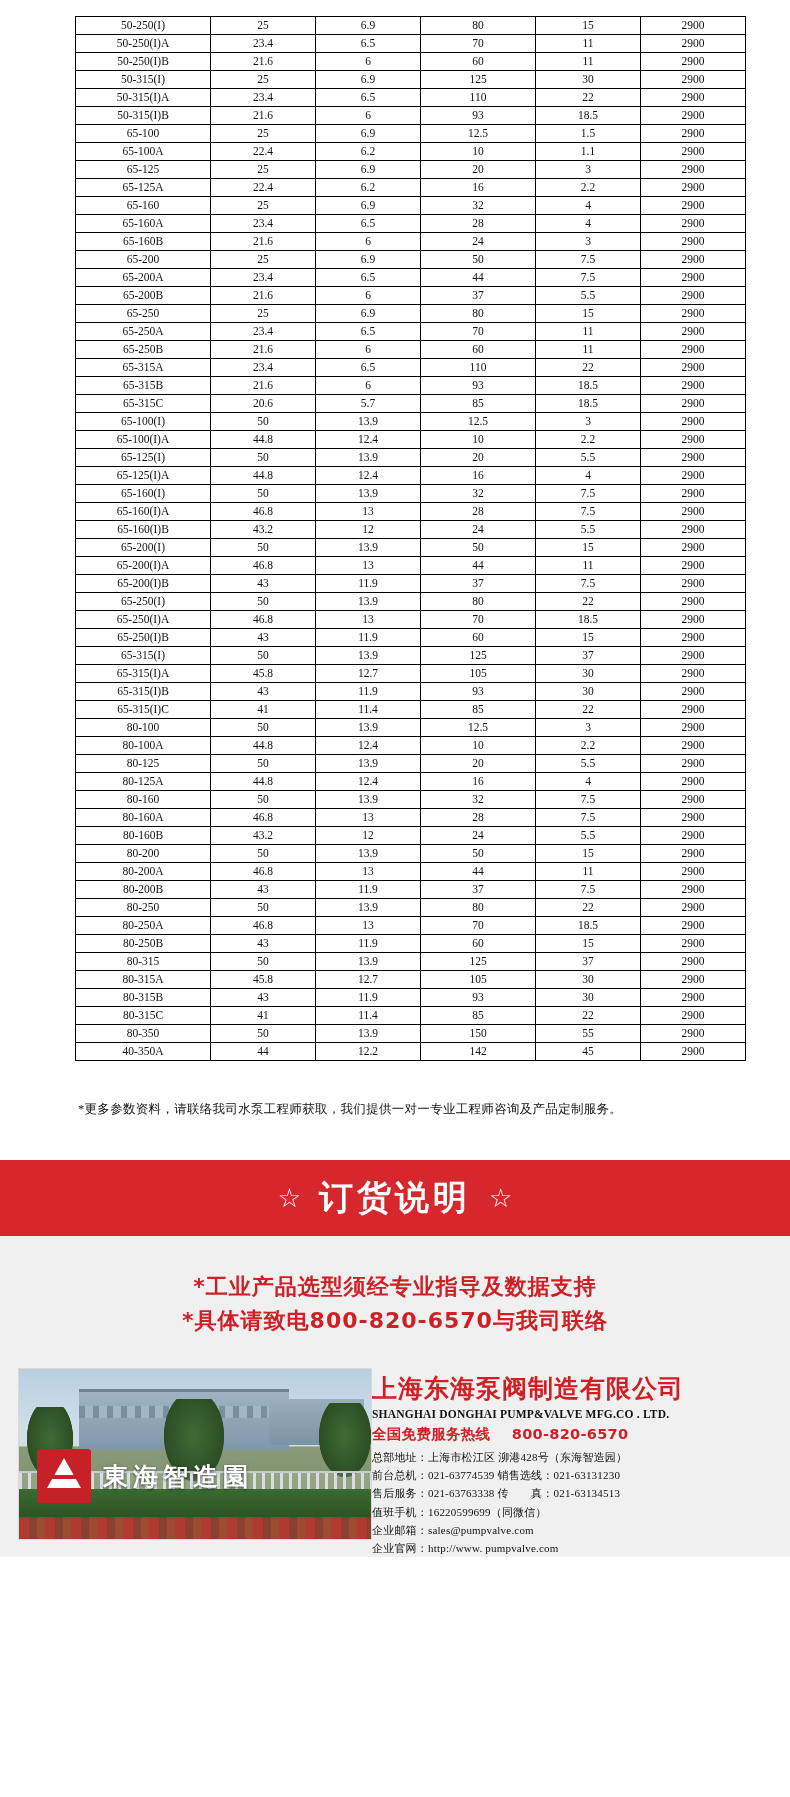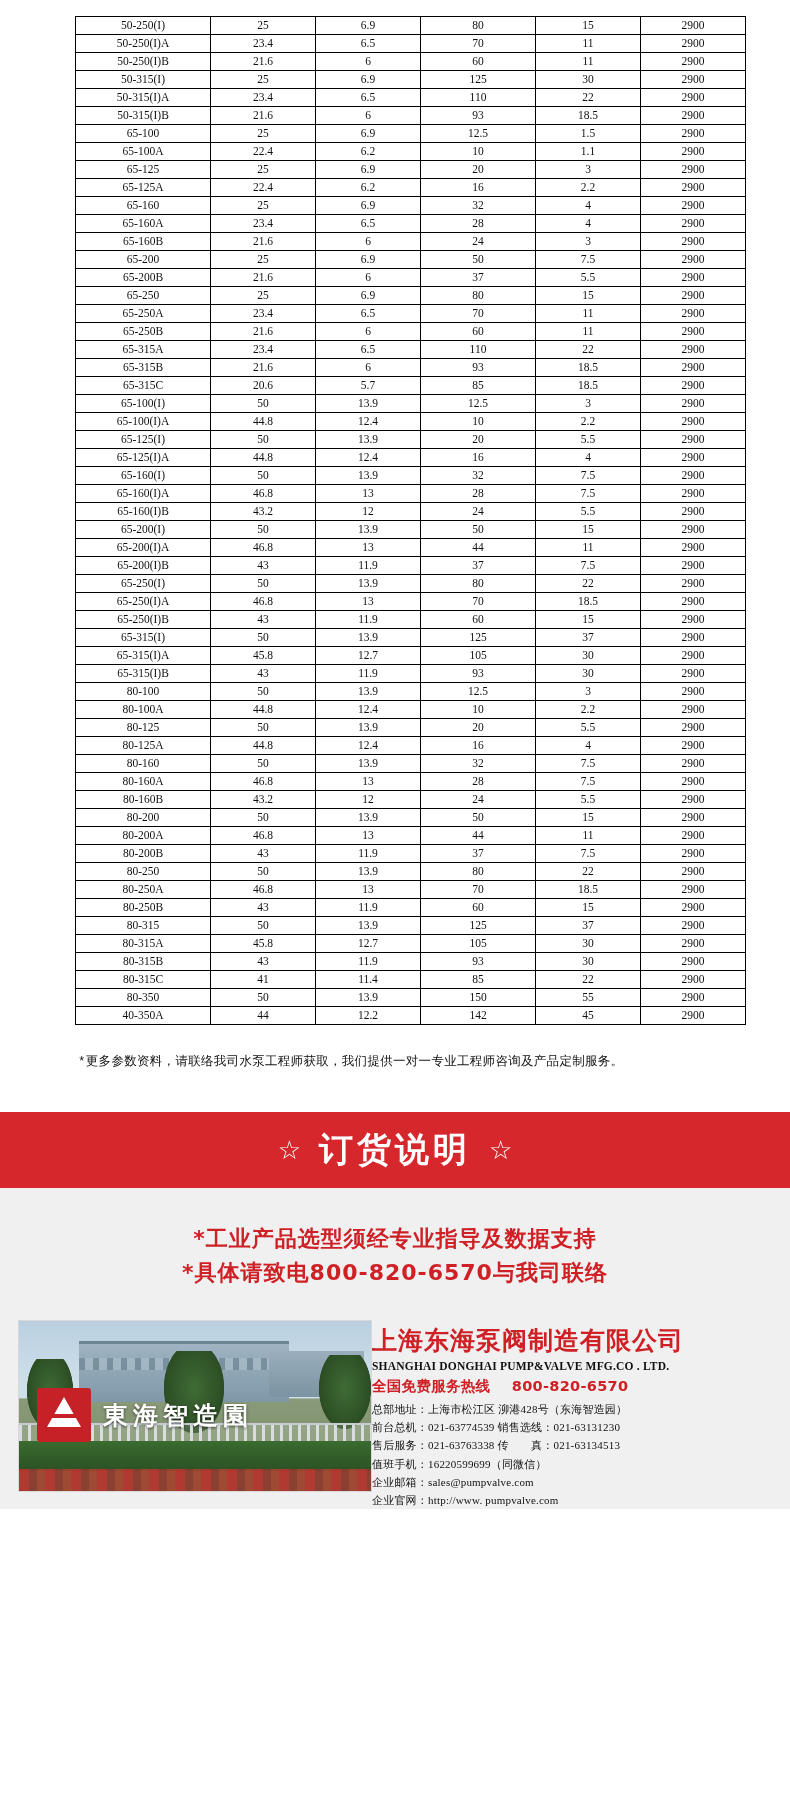--- a/index.html
+++ b/index.html
@@ -42,24 +42,24 @@
   }
   table.spec col.c0 { width: 135px; }
   table.spec col.c1 { width: 105px; }
   table.spec col.c2 { width: 105px; }
   table.spec col.c3 { width: 115px; }
   table.spec col.c4 { width: 105px; }
   table.spec col.c5 { width: 105px; }
 
   
   .note {
-    margin: 28px 0 0 0;
+    margin: 40px 0 0 0;
     padding: 0 0 0 78px;
     font-size: 12.5px;
-    font-family: Liberation Mono, monospace;
+    font-family: Liberation Serif, serif;
     color: #111;
     letter-spacing: 0.3px;
   }
 
   
   .grey-section {
     margin-top: 42px;
     background: #f0f0f0;
     padding-bottom: 0;
   }
@@ -167,21 +167,21 @@
   }
   .fp-flowers {
     position: absolute;
     left: 0; right: 0; bottom: 0;
     height: 22px;
     background: repeating-linear-gradient(90deg, #b5332e 0 10px, #8d3a2e 10px 18px, #a3452f 18px 26px);
     opacity: .92;
   }
   .fp-sign {
     position: absolute;
-    left: 18px; top: 65px;
+    left: 18px; top: 78px;
     width: 310px; height: 58px;
     display: flex;
     align-items: center;
     gap: 12px;
   }
   .fp-logo {
     width: 54px; height: 54px;
     background: #c62127;
     border-radius: 3px;
     position: relative;
@@ -373,20 +373,28 @@
           </tr>
           <tr>
             <td>65-200</td>
             <td>25</td>
             <td>6.9</td>
             <td>50</td>
             <td>7.5</td>
             <td>2900</td>
           </tr>
           <tr>
+            <td>65-200A</td>
+            <td>23.4</td>
+            <td>6.5</td>
+            <td>44</td>
+            <td>7.5</td>
+            <td>2900</td>
+          </tr>
+          <tr>
             <td>65-200B</td>
             <td>21.6</td>
             <td>6</td>
             <td>37</td>
             <td>5.5</td>
             <td>2900</td>
           </tr>
           <tr>
             <td>65-250</td>
             <td>25</td>
@@ -554,20 +562,28 @@
             <td>105</td>
             <td>30</td>
             <td>2900</td>
           </tr>
           <tr>
             <td>65-315(I)B</td>
             <td>43</td>
             <td>11.9</td>
             <td>93</td>
             <td>30</td>
+            <td>2900</td>
+          </tr>
+          <tr>
+            <td>65-315(I)C</td>
+            <td>41</td>
+            <td>11.4</td>
+            <td>85</td>
+            <td>22</td>
             <td>2900</td>
           </tr>
           <tr>
             <td>80-100</td>
             <td>50</td>
             <td>13.9</td>
             <td>12.5</td>
             <td>3</td>
             <td>2900</td>
           </tr>

